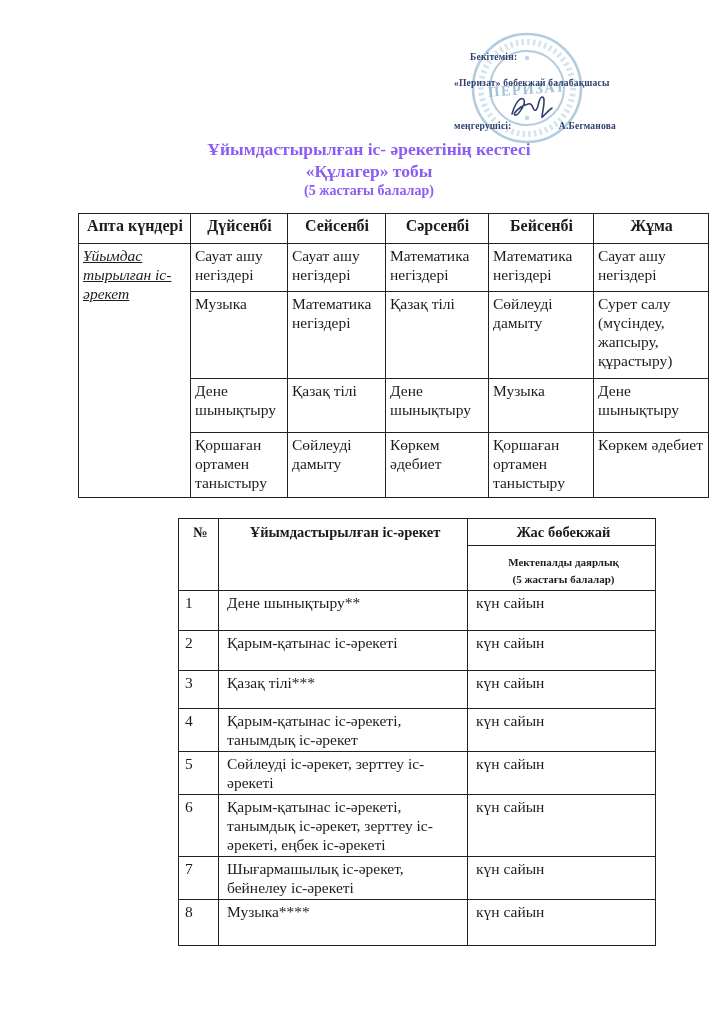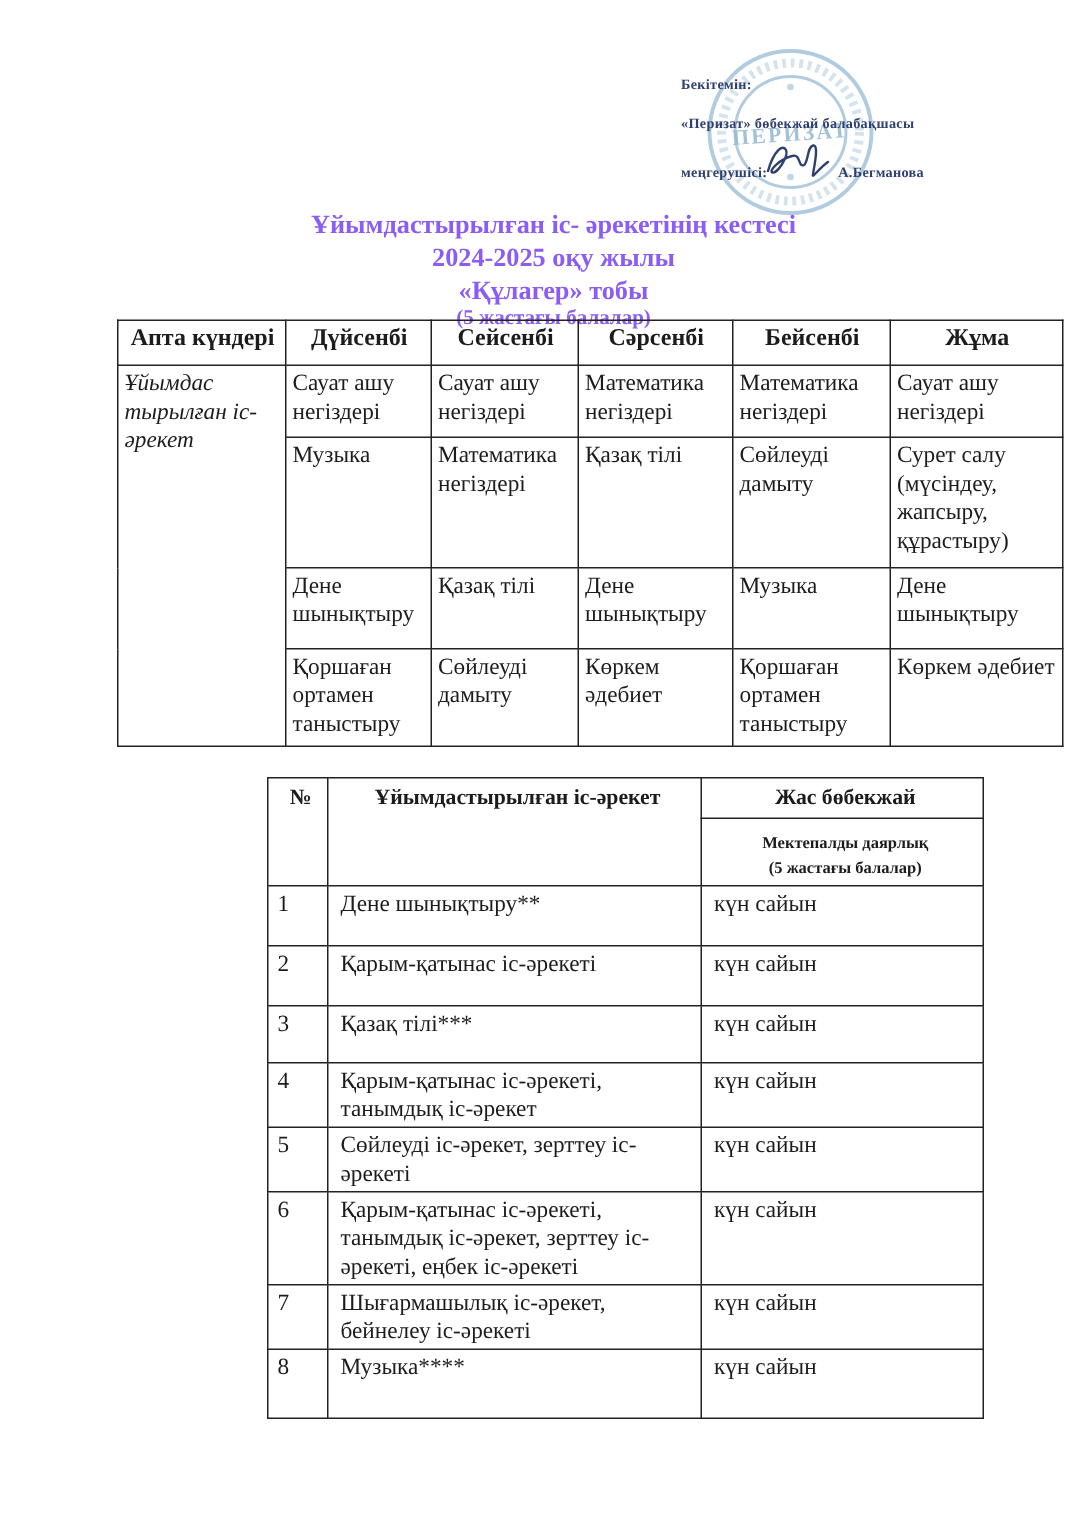--- a/index.html
+++ b/index.html
@@ -17,44 +17,44 @@
   .approval {
     position: absolute; left: 450px; top: 28px;
     width: 176px; height: 112px;
   }
   .stamp-svg { position: absolute; left: 16px; top: 2px; opacity: 0.9; }
   .approval-lines {
     position: absolute; left: 4px; top: 20px; width: 168px;
     font-weight: bold; font-size: 9.5px; line-height: 1;
     color: #30406e; letter-spacing: 0.2px;
   }
-  .appr-line1 { position: absolute; left: 0; top: 5px; }
+  .appr-line1 { position: absolute; left: 16px; top: 5px; }
   .appr-line2 { position: absolute; left: 0; top: 31px; width: 168px; }
-  .appr-line3 { position: absolute; left: 0; top: 64px; width: 162px; display: flex; justify-content: space-between; align-items: flex-end; }
+  .appr-line3 { position: absolute; left: 0; top: 74px; width: 162px; display: flex; justify-content: space-between; align-items: flex-end; }
   .sig-svg { position: absolute; left: 52px; top: 44px; }
 
   
   .titleblock {
     position: absolute; left: 80px; top: 138px; width: 578px;
     text-align: center; font-weight: bold; color: #8b5cf6;
   }
   .title-l1, .title-l2, .title-l3 { font-size: 17.5px; line-height: 22px; }
   .title-l4 { font-size: 14px; line-height: 17px; }
 
   
   table { border-collapse: collapse; table-layout: fixed; }
   td { border: 1.6px solid #222; vertical-align: top; overflow: hidden; }
 
   
   .t1 {
     position: absolute; left: 78px; top: 213px; width: 630px;
   }
   .t1 td { font-size: 15.5px; line-height: 19px; padding: 2px 3px 2px 4px; }
   .t1 tr.hdr td { font-weight: bold; font-size: 16px; height: 30px; text-align: center; }
-  .t1 .lbl { font-style: italic; }
+  .t1 .lbl { font-style: italic; text-decoration: underline; }
 
   
   .t2 {
     position: absolute; left: 178px; top: 518px; width: 477px;
   }
   .t2 td { font-size: 15.5px; line-height: 19px; padding: 2px 4px 2px 8px; }
   .t2 .h { font-weight: bold; font-size: 14.5px; text-align: center; vertical-align: top; padding-top: 4px; }
   .t2 .sub { font-weight: bold; font-size: 11px; text-align: center; vertical-align: top; padding-top: 8px; line-height: 17px; }
   .t2 .num { padding-left: 6px; }
 </style>
@@ -80,21 +80,20 @@
         <span>А.Бегманова</span>
       </div>
       <svg class="sig-svg" width="58" height="30" viewBox="0 0 58 30">
         <path d="M6 22 C 10 8, 16 4, 18 8 C 20 12, 12 24, 9 23 C 6 22, 14 14, 22 12 C 28 10, 26 20, 30 18 C 33 16, 32 6, 36 5 C 40 4, 37 18, 36 24 C 35 28, 40 20, 46 16" fill="none" stroke="#30406e" stroke-width="1.6" stroke-linecap="round"></path>
       </svg>
     </div>
   </div>
 
   <div class="titleblock">
     <div class="title-l1">Ұйымдастырылған іс- әрекетінің кестесі</div>
-    <div class="title-l2">2024-2025 оқу жылы</div>
     <div class="title-l3">«Құлагер» тобы</div>
     <div class="title-l4">(5 жастағы балалар)</div>
   </div>
 
   <table class="t1">
     <colgroup>
       <col style="width:112px">
         <col style="width:97px">
         <col style="width:98px">
       <col style="width:103px">

